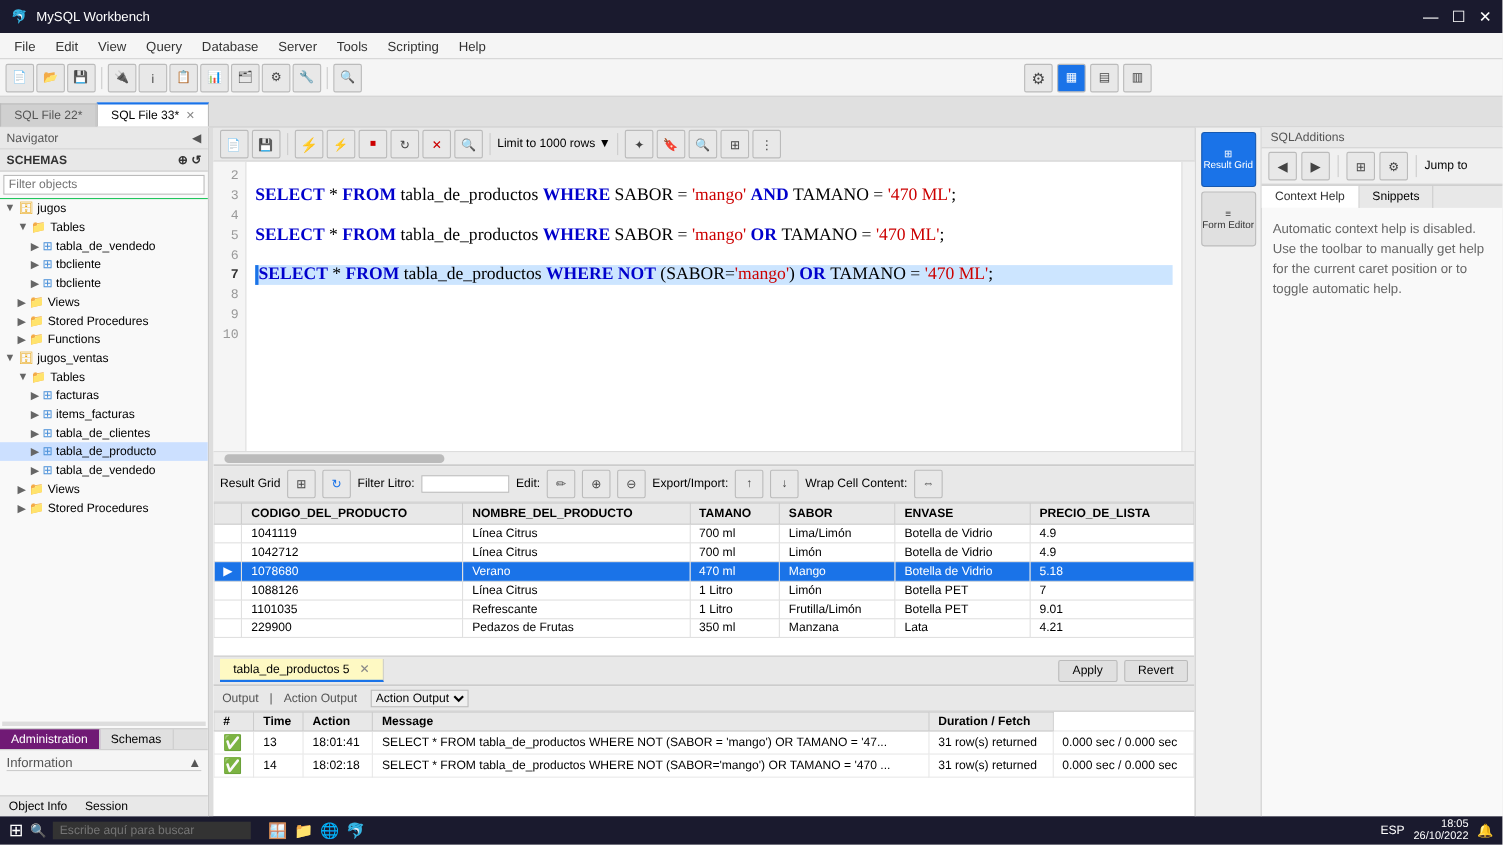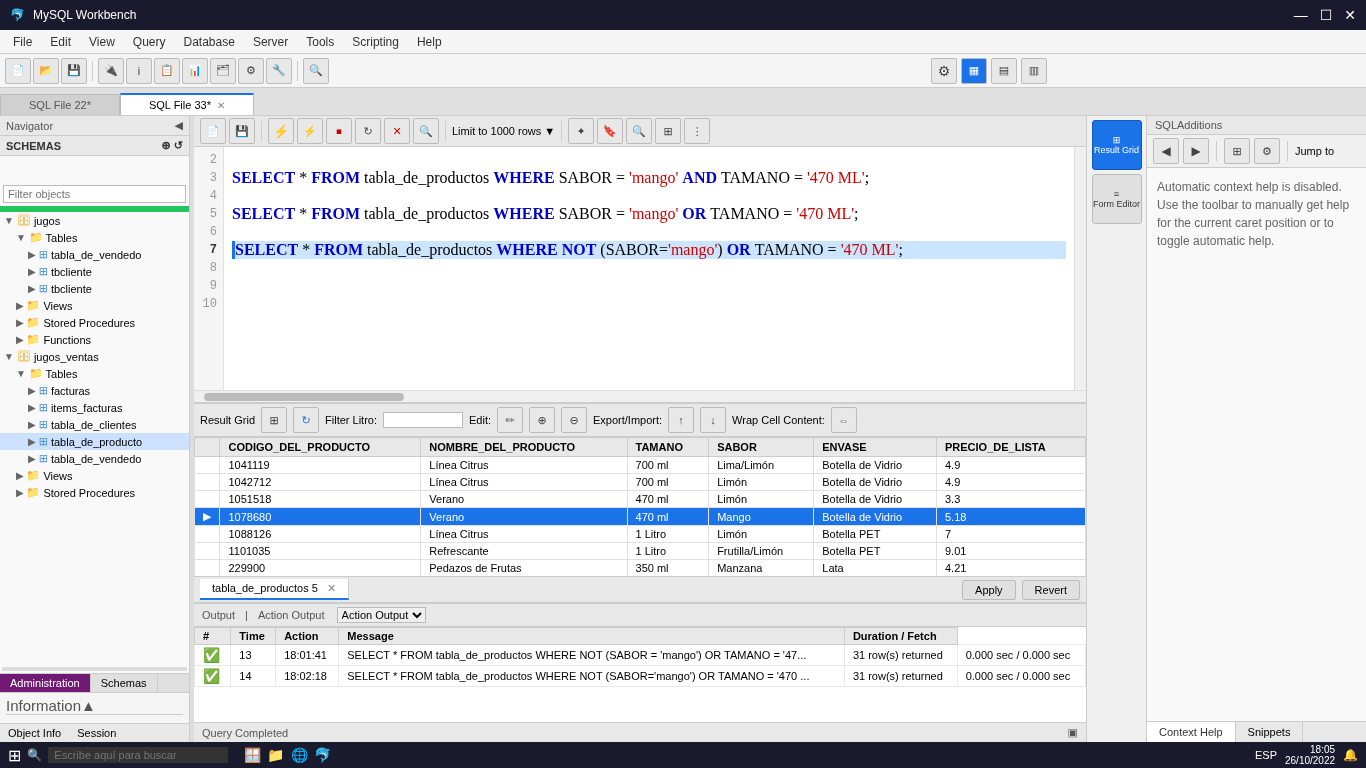--- a/index.html
+++ b/index.html
@@ -14,52 +14,52 @@
     #menubar { background: #f5f5f5; border-bottom: 1px solid #ccc; height: 24px; display: flex; align-items: center; padding: 0 5px; gap: 2px; }
     #menubar span { padding: 2px 8px; cursor: pointer; font-size: 12px; color: #333; }
     
     
     #toolbar { background: #f5f5f5; border-bottom: 1px solid #ccc; height: 34px; display: flex; align-items: center; padding: 0 5px; gap: 2px; }
     .tool-btn { width: 26px; height: 26px; background: #e8e8e8; border: 1px solid #bbb; cursor: pointer; display: flex; align-items: center; justify-content: center; font-size: 11px; color: #444; border-radius: 2px; }
     .tool-sep { width: 1px; height: 20px; background: #ccc; margin: 0 3px; }
     
     
     #tabbar { background: #e0e0e0; height: 28px; display: flex; align-items: flex-end; border-bottom: 1px solid #ccc; }
-    .tab { padding: 4px 28px; background: #d0d0d0; border: 1px solid #bbb; border-bottom: none; cursor: pointer; font-size: 11px; color: #555; display: flex; align-items: center; gap: 6px; }
+    .tab { padding: 4px 12px; background: #d0d0d0; border: 1px solid #bbb; border-bottom: none; cursor: pointer; font-size: 11px; color: #555; display: flex; align-items: center; gap: 6px; }
     .tab.active { background: #fff; color: #000; border-top: 2px solid #1a73e8; }
     .tab .close { color: #888; font-size: 10px; cursor: pointer; }
     
     
     #main { display: flex; height: calc(768px - 30px - 24px - 34px - 28px - 26px); }
     
     
     #taskbar { height: 26px; background: #1a1a2e; display: flex; align-items: center; justify-content: space-between; padding: 0 8px; color: #fff; font-size: 11px; }
     
     
     #navigator { width: 190px; min-width: 190px; background: #f9f9f9; border-right: 1px solid #ccc; display: flex; flex-direction: column; height: 100%; overflow: hidden; }
     #nav-header { background: #e8e8e8; padding: 3px 6px; font-size: 11px; color: #555; border-bottom: 1px solid #ccc; display: flex; justify-content: space-between; align-items: center; }
     #schemas-header { padding: 3px 6px; font-size: 11px; font-weight: bold; color: #333; background: #e8e8e8; border-bottom: 1px solid #ccc; display: flex; justify-content: space-between; align-items: center; }
-    #search-box { padding: 3px; border-bottom: 6px solid #22c55e; margin-top: 26px; }
+    #search-box { padding: 3px; border-bottom: 1px solid #22c55e; }
     #search-box input { width: 100%; padding: 2px 4px; border: 1px solid #bbb; font-size: 11px; background: #fff; }
     #schema-tree { flex: 1; overflow-y: auto; font-size: 11px; }
     .tree-item { padding: 2px 4px; cursor: pointer; display: flex; align-items: center; gap: 3px; white-space: nowrap; }
     .tree-item.selected { background: #cce0ff; }
     .tree-indent-1 { padding-left: 16px; }
     .tree-indent-2 { padding-left: 28px; }
     .tree-item .icon { font-size: 10px; color: #666; }
     .schema-icon { color: #e8a000; }
     
     
     #bottom-tabs { display: flex; background: #e0e0e0; border-top: 1px solid #ccc; }
     #bottom-tabs .btab { padding: 3px 10px; font-size: 11px; cursor: pointer; border-right: 1px solid #ccc; }
     #bottom-tabs .btab.active { background: #701a75; color: #fff; }
     
     
     #info-panel { background: #f5f5f5; border-top: 1px solid #ccc; padding: 4px 6px; }
-    #info-panel .info-header { font-size: 15px; color: #555; border-bottom: 1px solid #ccc; margin-bottom: 4px; display: flex; justify-content: flex-start; }
+    #info-panel .info-header { font-size: 12px; color: #555; border-bottom: 1px solid #ccc; margin-bottom: 18px; display: flex; justify-content: space-between; }
     .columns-list { font-size: 11px; color: #333; overflow-y: auto; max-height: 150px; }
     .columns-list div { padding: 1px 0; }
     
     
     #center { flex: 1; display: flex; flex-direction: column; overflow: hidden; }
     
     
     #sql-editor { flex: 1; background: #fff; position: relative; overflow: hidden; display: flex; }
     #line-numbers { background: #f5f5f5; border-right: 1px solid #e0e0e0; padding: 4px 6px; font-family: 'Courier New', monospace; font-size: 12px; color: #999; line-height: 18px; min-width: 30px; text-align: right; }
     #sql-content { flex: 1; padding: 4px 8px; font-family: Liberation Serif, serif; font-size: 16px; line-height: 18px; overflow: auto; }
@@ -79,21 +79,21 @@
     
     #result-area { height: 200px; background: #fff; border-top: 2px solid #ccc; display: flex; flex-direction: column; overflow: hidden; }
     #result-toolbar { background: #e8e8e8; border-bottom: 1px solid #ccc; padding: 3px 6px; display: flex; align-items: center; gap: 6px; font-size: 11px; }
     #result-table { flex: 1; overflow: auto; font-size: 11px; }
     #result-table table { width: 100%; border-collapse: collapse; }
     #result-table th { background: #e8e8e8; border: 1px solid #ccc; padding: 3px 8px; font-weight: bold; text-align: left; white-space: nowrap; }
     #result-table td { border: 1px solid #e0e0e0; padding: 2px 8px; white-space: nowrap; }
     #result-table tr.selected td { background: #1a73e8; color: #fff; }
     #result-table td.row-arrow { color: #888; width: 16px; }
     .rtab { padding: 3px 12px; font-size: 11px; cursor: pointer; border-right: 1px solid #ccc; }
-    .rtab.active { background: #ffffff; border-bottom: 2px solid #1a73e8; text-align: center; }
+    .rtab.active { background: #fef9c3; border-bottom: 2px solid #1a73e8; text-align: center; }
     .rtab .close { margin-left: 6px; color: #888; }
     
     
     #output-panel { height: 120px; background: #fff; border-top: 2px solid #ccc; display: flex; flex-direction: column; overflow: hidden; }
     #output-header { background: #e8e8e8; border-bottom: 1px solid #ccc; padding: 3px 8px; font-size: 11px; color: #555; display: flex; align-items: center; gap: 6px; }
     #output-table { flex: 1; overflow: auto; font-size: 11px; }
     #output-table table { width: 100%; border-collapse: collapse; }
     #output-table th { background: #e8e8e8; border: 1px solid #ccc; padding: 2px 8px; font-weight: bold; text-align: left; }
     #output-table td { border: 1px solid #e8e8e8; padding: 2px 8px; white-space: nowrap; }
     .success-icon { color: green; font-size: 14px; }
@@ -414,29 +414,20 @@
             </tr>
             <tr>
               <td class="row-arrow"></td>
               <td>1042712</td>
               <td>Línea Citrus</td>
               <td>700 ml</td>
               <td>Limón</td>
               <td>Botella de Vidrio</td>
               <td>4.9</td>
             </tr>
-            <tr>
-              <td class="row-arrow"></td>
-              <td>1051518</td>
-              <td>Verano</td>
-              <td>470 ml</td>
-              <td>Limón</td>
-              <td>Botella de Vidrio</td>
-              <td>3.3</td>
-            </tr>
             <tr class="selected">
               <td class="row-arrow">▶</td>
               <td>1078680</td>
               <td>Verano</td>
               <td>470 ml</td>
               <td>Mango</td>
               <td>Botella de Vidrio</td>
               <td>5.18</td>
             </tr>
             <tr>
@@ -519,24 +510,20 @@
               <td>18:02:18</td>
               <td>SELECT * FROM tabla_de_productos WHERE NOT (SABOR='mango') OR TAMANO = '470 ...</td>
               <td>31 row(s) returned</td>
               <td>0.000 sec / 0.000 sec</td>
             </tr>
           </tbody>
         </table>
       </div>
     </div>
 
-    <div id="statusbar">
-      <span>Query Completed</span>
-      <span>▣</span>
-    </div>
 
   </div>
 
   <div id="right-action-buttons">
     <div class="action-btn active">
       <span>⊞</span>
       <span>Result Grid</span>
     </div>
     <div class="action-btn">
       <span>≡</span>
@@ -550,26 +537,26 @@
     </div>
     <div id="right-toolbar">
       <div class="tool-btn" style="font-size:12px;">◀</div>
       <div class="tool-btn" style="font-size:12px;">▶</div>
       <div class="tool-sep"></div>
       <div class="tool-btn" style="font-size:11px;">⊞</div>
       <div class="tool-btn" style="font-size:11px;">⚙</div>
       <div class="tool-sep"></div>
       <span>Jump to</span>
     </div>
-    <div id="right-content">
-      <p>Automatic context help is disabled. Use the toolbar to manually get help for the current caret position or to toggle automatic help.</p>
-    </div>
     <div id="right-bottom-tabs">
       <div class="rb-tab active">Context Help</div>
       <div class="rb-tab">Snippets</div>
+    </div>
+    <div id="right-content">
+      <p>Automatic context help is disabled. Use the toolbar to manually get help for the current caret position or to toggle automatic help.</p>
     </div>
   </div>
 
 </div>
 
 <div id="taskbar">
   <div style="display:flex; align-items:center; gap:6px;">
     <span style="font-size:16px;">⊞</span>
     <span style="font-size:12px;">🔍</span>
     <input type="text" style="background: rgb(51, 51, 51); border: none; color: rgb(255, 255, 255); padding: 2px 6px; font-size: 11px; width: 180px;" placeholder="Escribe aquí para buscar">

